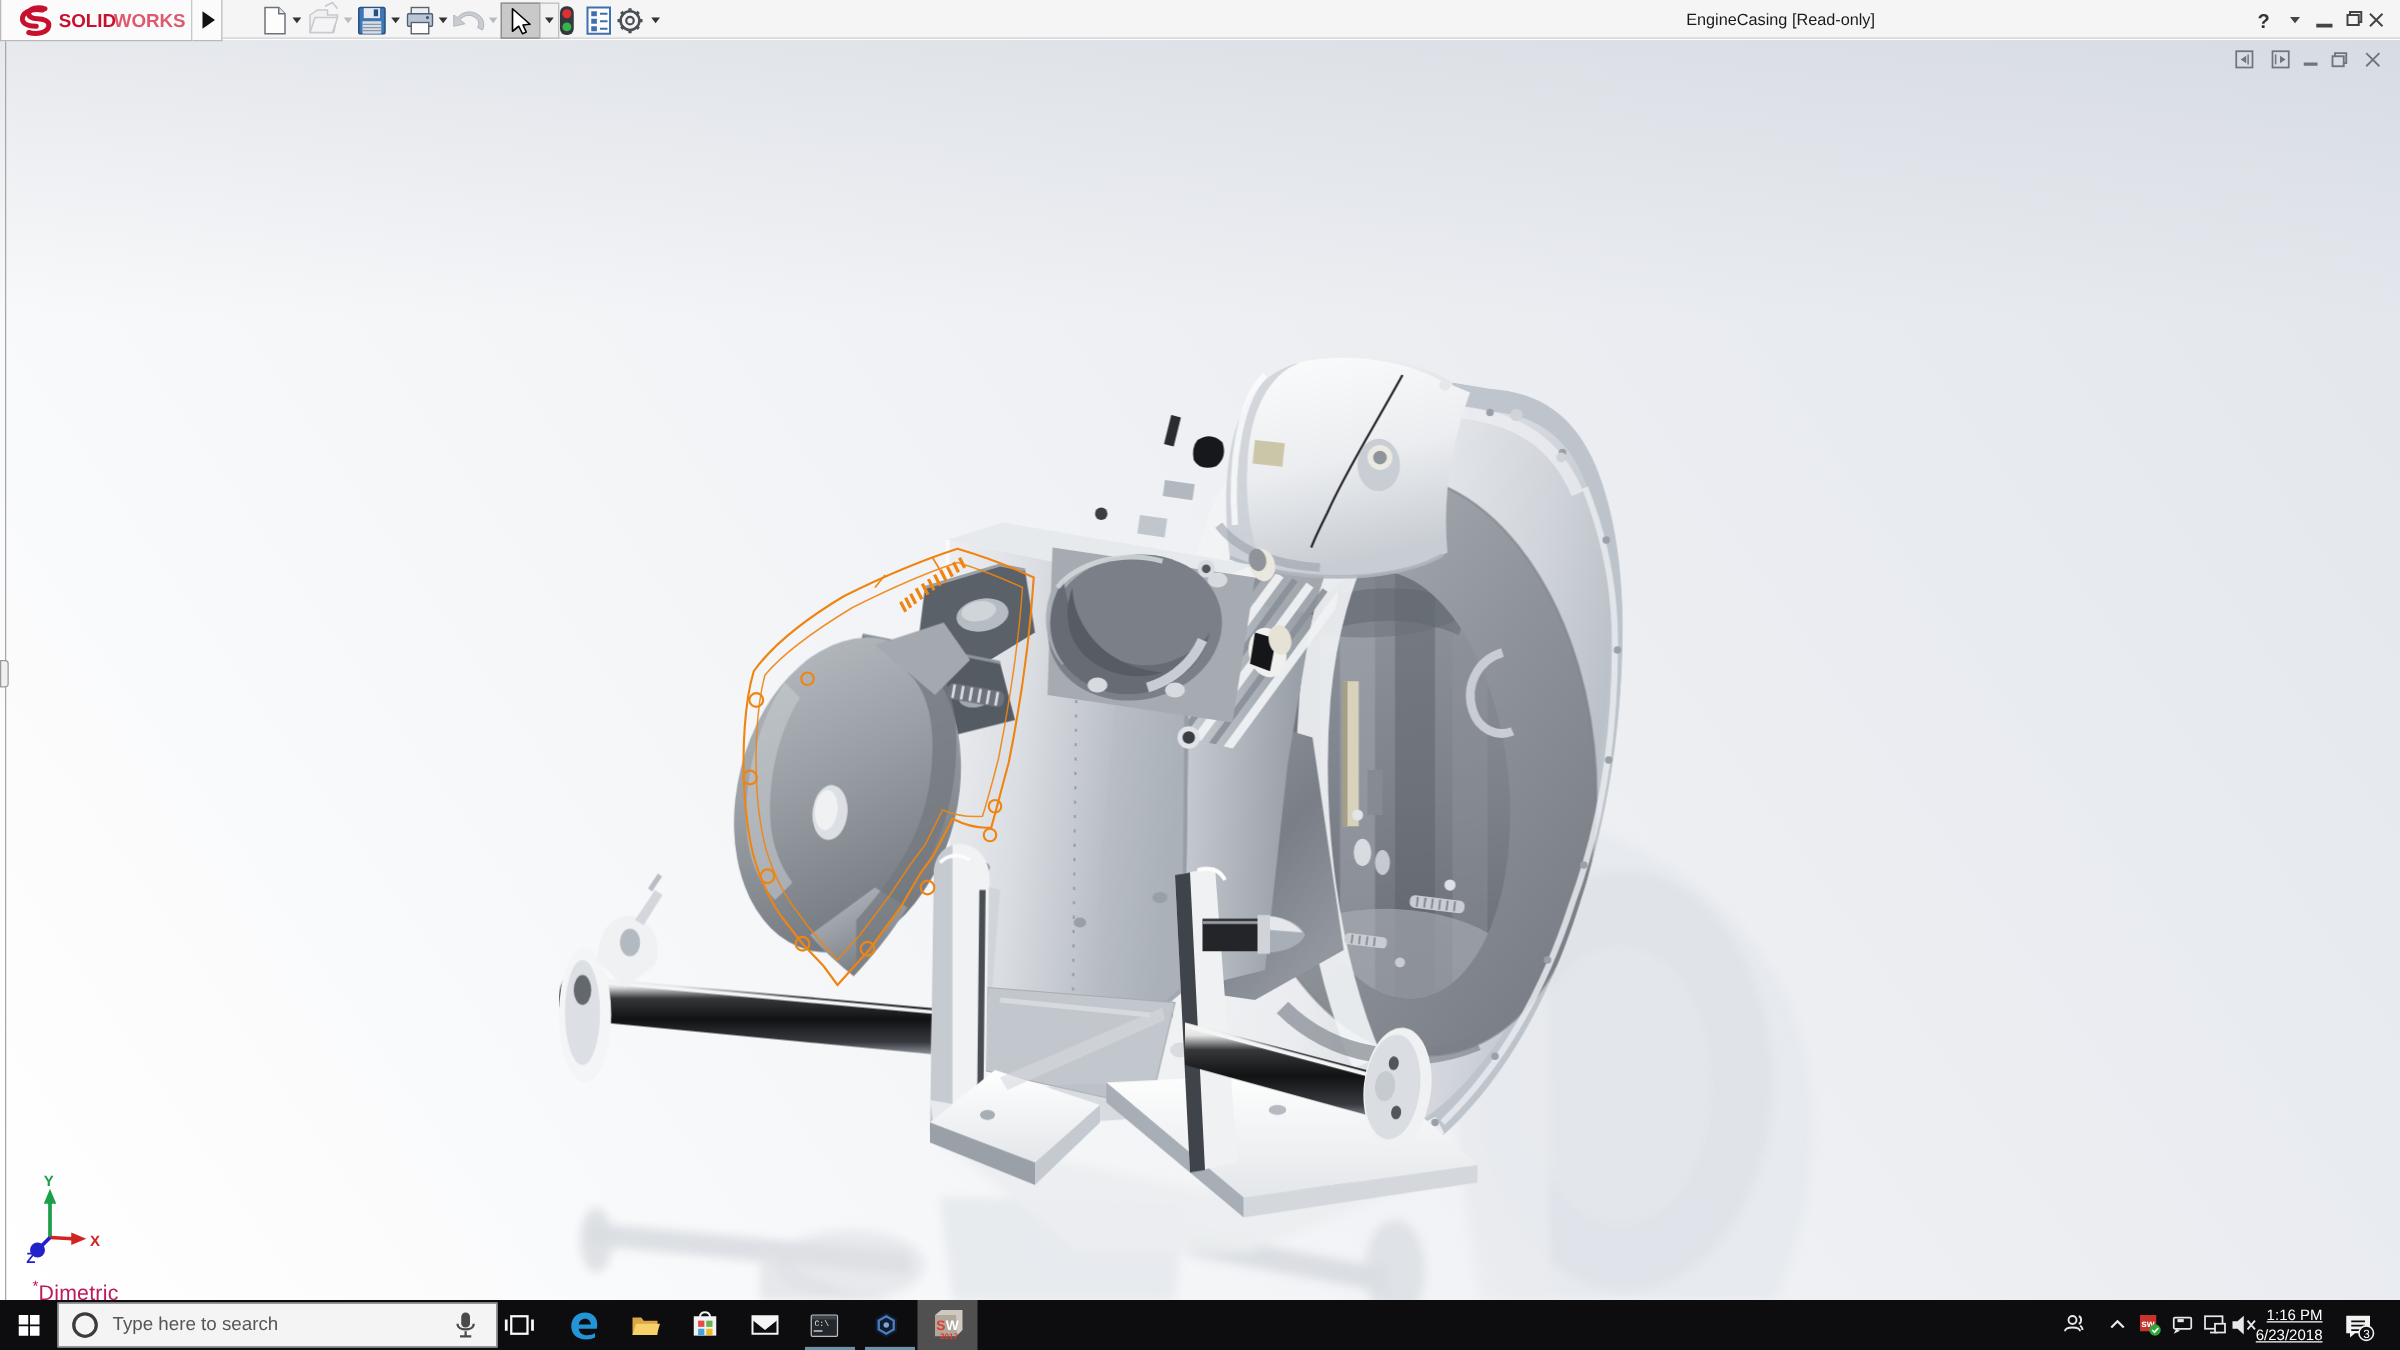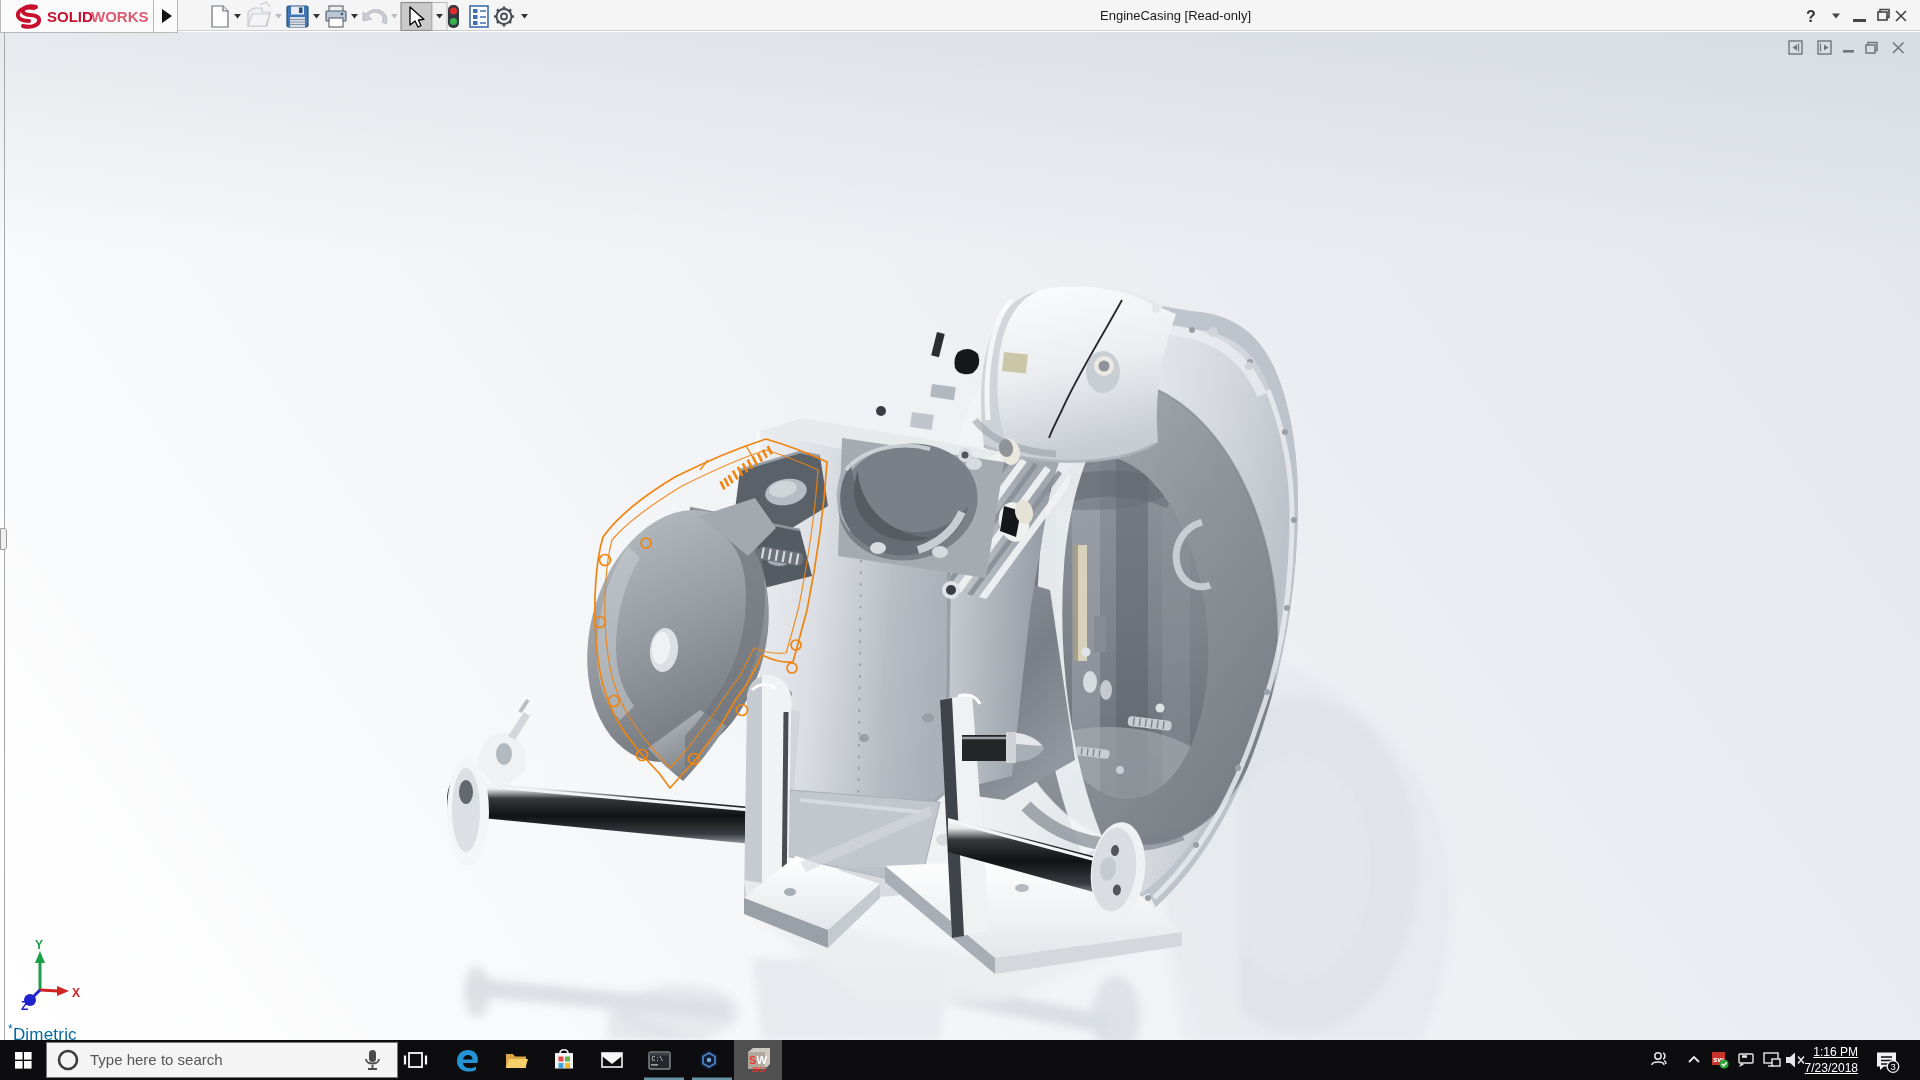--- a/index.html
+++ b/index.html
@@ -3,31 +3,31 @@
 <meta charset="utf-8">
 <style>
   * { margin:0; padding:0; box-sizing:border-box; }
   html,body { width:1920px; height:1080px; overflow:hidden; font-family:"Liberation Sans", sans-serif; }
   #root { position:absolute; top:0; left:0; width:1920px; height:1080px; background:#fff; }
 
   
   #topbar { position:absolute; top:0; left:0; width:1920px; height:31px; background:#f5f5f6; border-bottom:1px solid #cfcfcf; }
   #logobox { position:absolute; top:0; left:0; width:154px; height:33px; background:#fbfbfb; border:1px solid #b8b8b8; border-top:none; }
   #flyout { position:absolute; top:0; left:154px; width:24px; height:33px; background:#fbfbfb; border:1px solid #b8b8b8; border-top:none; border-left:none; }
-  #title { position:absolute; top:8px; left:1100px; width:400px; font-size:13px; color:#1a1a1a; }
+  #title { position:absolute; top:8px; left:1100px; width:400px; font-size:13px; color:#1a1a1a;text-align:right; }
 
   
   #viewport { position:absolute; top:32px; left:0; width:1920px; height:1008px;
      background:
        linear-gradient(to top, rgba(187,194,204,0) 78%, rgba(187,194,204,0.28) 100%),
        linear-gradient(55deg, #ffffff 0%, #f6f7f9 30%, #eceef2 62%, #e2e6ec 100%);
   }
   #vleftline { position:absolute; top:32px; left:4px; width:1px; height:1008px; background:#a8a8a8; }
   #sidetab { position:absolute; top:528px; left:0; width:7px; height:22px; background:#f0f0f0; border:1px solid #9a9a9a; border-radius:0 3px 3px 0; }
-  #dimetric { position:absolute; top:1022px; left:8px; font-size:17px; color:#0369a1; letter-spacing:0.2px; }
+  #dimetric { position:absolute; top:1022px; left:26px; font-size:17px; color:#be185d; letter-spacing:0.2px; }
   #dimetric sup { font-size:12px; }
 
   
   #taskbar { position:absolute; top:1040px; left:0; width:1920px; height:40px; background:#0d0d0f; }
   #searchbox { position:absolute; top:2px; left:46px; width:352px; height:36px; background:#f4f4f4; border:1px solid #7a7a7a; }
   #searchtext { position:absolute; top:11px; left:90px; font-size:15px; color:#565656; }
   #swcell { position:absolute; top:0; left:734px; width:48px; height:40px; background:rgba(255,255,255,0.28); }
   .traytime { position:absolute; right:62px; color:#fff; font-size:12px; text-align:right; width:80px;text-decoration:underline; }
 </style>
 </head>
@@ -592,14 +592,14 @@
     </g>
 
     <g>
       <path d="M 1877,12.5 h 19 v 14 h -12 l -4,3.5 v -3.5 h -3 Z" fill="#f2f2f2"></path>
       <path d="M 1881,17 h 11 M 1881,20.5 h 11 M 1881,24 h 7" stroke="#0d0d0f" stroke-width="1.4"></path>
       <circle cx="1893" cy="26.5" r="5.8" fill="#0d0d0f" stroke="#f2f2f2" stroke-width="1.3"></circle>
       <text x="1890.5" y="30" font-size="9.5" fill="#fff">3</text>
     </g>
   </svg>
   <div class="traytime" style="top:1045px;">1:16 PM</div>
-  <div class="traytime" style="top:1061px;">7/23/2018</div>
+  <div class="traytime" style="top:1061px;">6/23/2018</div>
 </div>
 
 </body></html>

